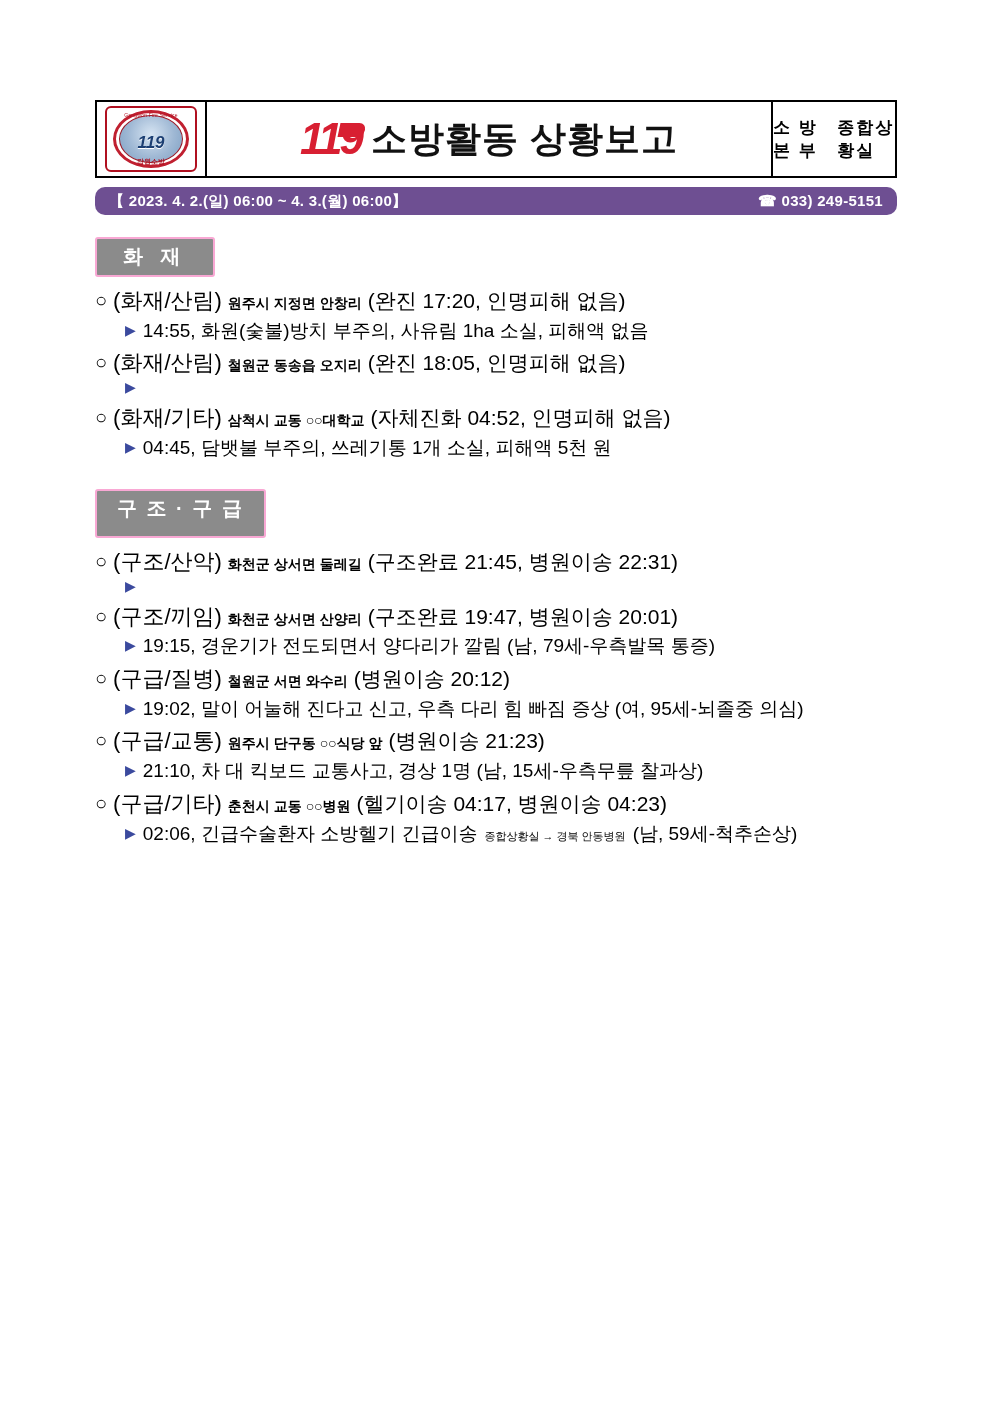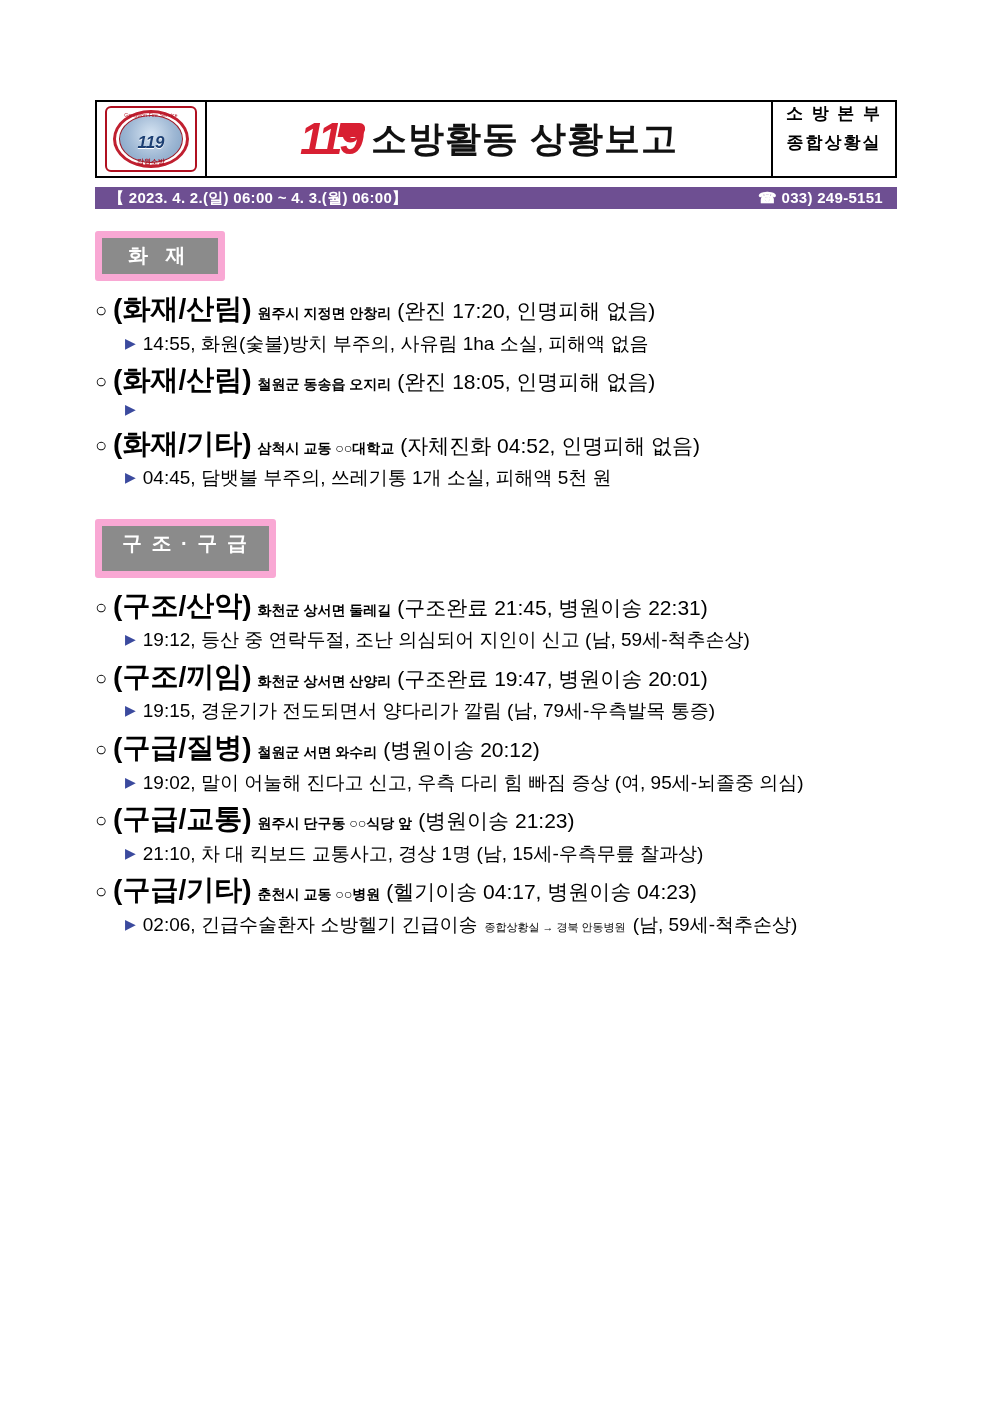--- a/index.html
+++ b/index.html
@@ -126,59 +126,61 @@
   }
   .title-text {
     font-size: 36px;
     font-weight: bold;
     letter-spacing: 1px;
     color: #111;
   }
   .header-dept {
     width: 122px;
     display: flex;
-    flex-direction: column;
-    align-items: center;
+    flex-direction: row;
+    align-items: center;
+    justify-content: center;
     gap: 6px;
     box-sizing: border-box;
   }
   .header-dept div {
     font-size: 17px;
     font-weight: bold;
     letter-spacing: 2px;
   }
 
   
   .period-bar {
     margin-top: 9px;
-    height: 22px;
+    height: 28px;
     background: #6e4f92;
     display: flex;
     align-items: center;
     justify-content: space-between;
     padding: 0 14px;
     box-sizing: border-box;
     color: #ffffff;
     font-size: 15px;
     font-weight: bold;
     letter-spacing: .3px;
+    border-radius: 10px;
   }
 
   
   .section-badge {
     display: inline-block;
     margin-top: 22px;
     background: #8b8b8b;
     color: #ffffff;
     font-size: 20px;
     font-weight: bold;
     padding: 4px 26px 5px 26px;
     letter-spacing: 6px;
     border-radius: 3px;
-    border: 7px solid #f9a8d4;
+    border: 2px solid #f9a8d4;
   }
   .section-badge.second {
     margin-top: 26px;
     letter-spacing: 2px;
     padding: 4px 20px 14px 20px;
   }
 
   .items {
     margin-top: 8px;
   }
@@ -194,22 +196,22 @@
     white-space: nowrap;
   }
   .bullet-o {
     font-size: 20px;
     font-weight: bold;
     line-height: 1;
     position: relative;
     top: -1px;
   }
   .cat {
-    font-weight: bold;
-    font-size: 28px;
+    font-weight: normal;
+    font-size: 22px;
   }
   .place {
     font-weight: bold;
     font-size: 14px;
   }
   .paren {
     font-size: 21px;
     font-weight: normal;
   }
   .item-sub {
@@ -316,21 +318,20 @@
 
     <div class="item">
       <div class="item-head">
         <span class="bullet-o">○</span>
         <span class="cat">(구조/산악)</span>
         <span class="place">화천군 상서면 둘레길</span>
         <span class="paren">(구조완료 21:45, 병원이송 22:31)</span>
       </div>
       <div class="item-sub">
         <span class="tri">▶</span>
-        <span>19:12, 등산 중 연락두절, 조난 의심되어 지인이 신고 (남, 59세-척추손상)</span>
       </div>
     </div>
 
     <div class="item">
       <div class="item-head">
         <span class="bullet-o">○</span>
         <span class="cat">(구조/끼임)</span>
         <span class="place">화천군 상서면 산양리</span>
         <span class="paren">(구조완료 19:47, 병원이송 20:01)</span>
       </div>

